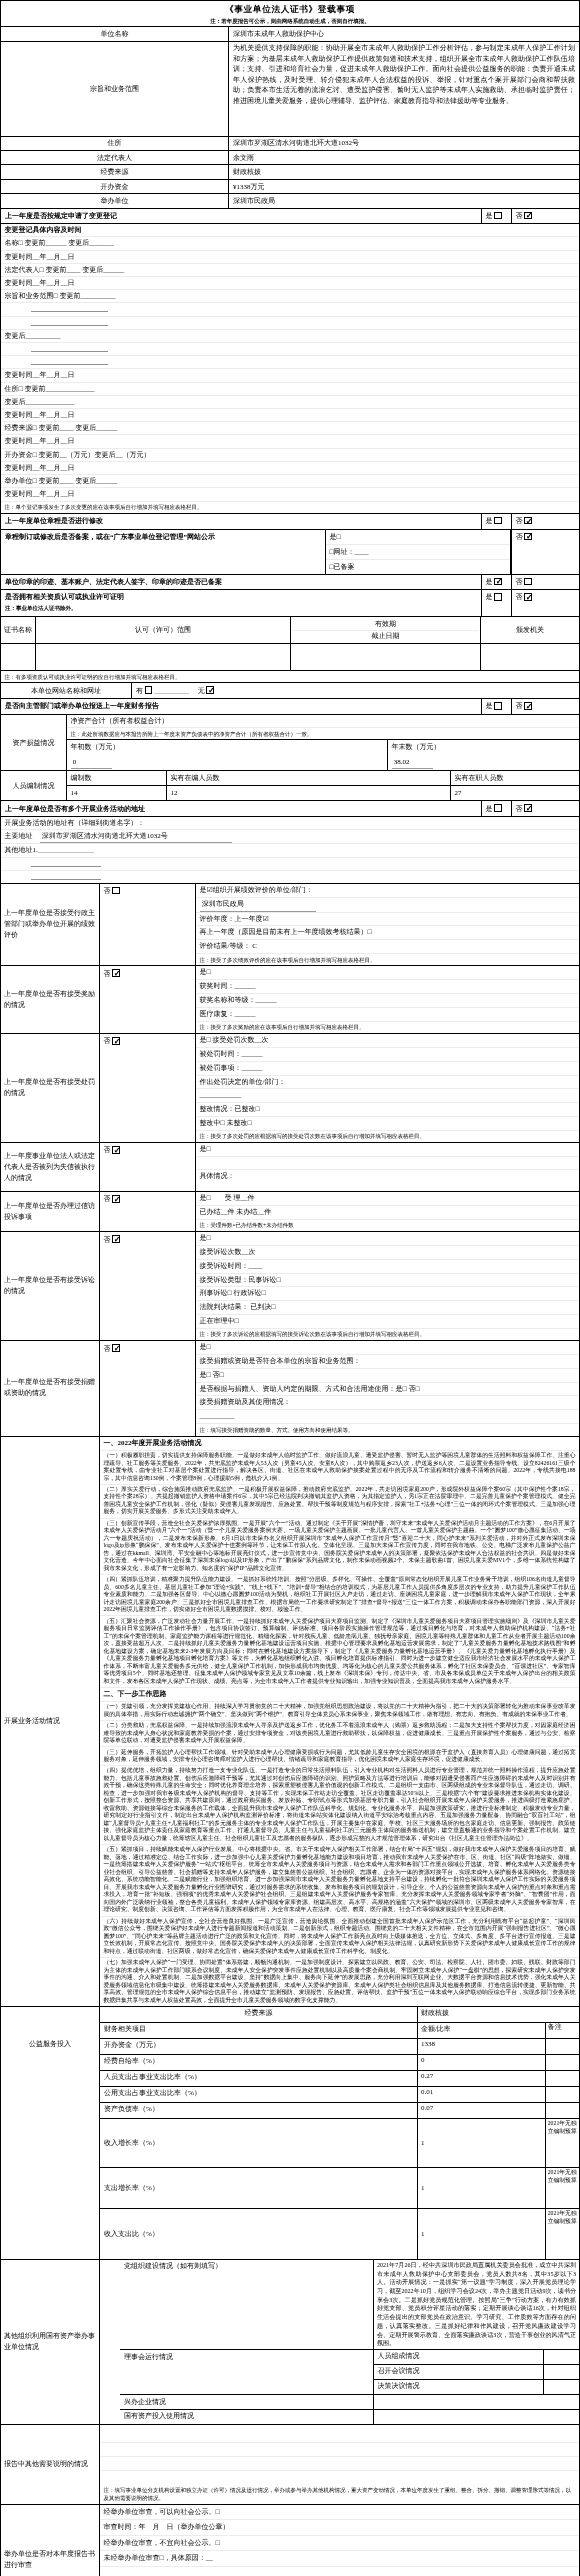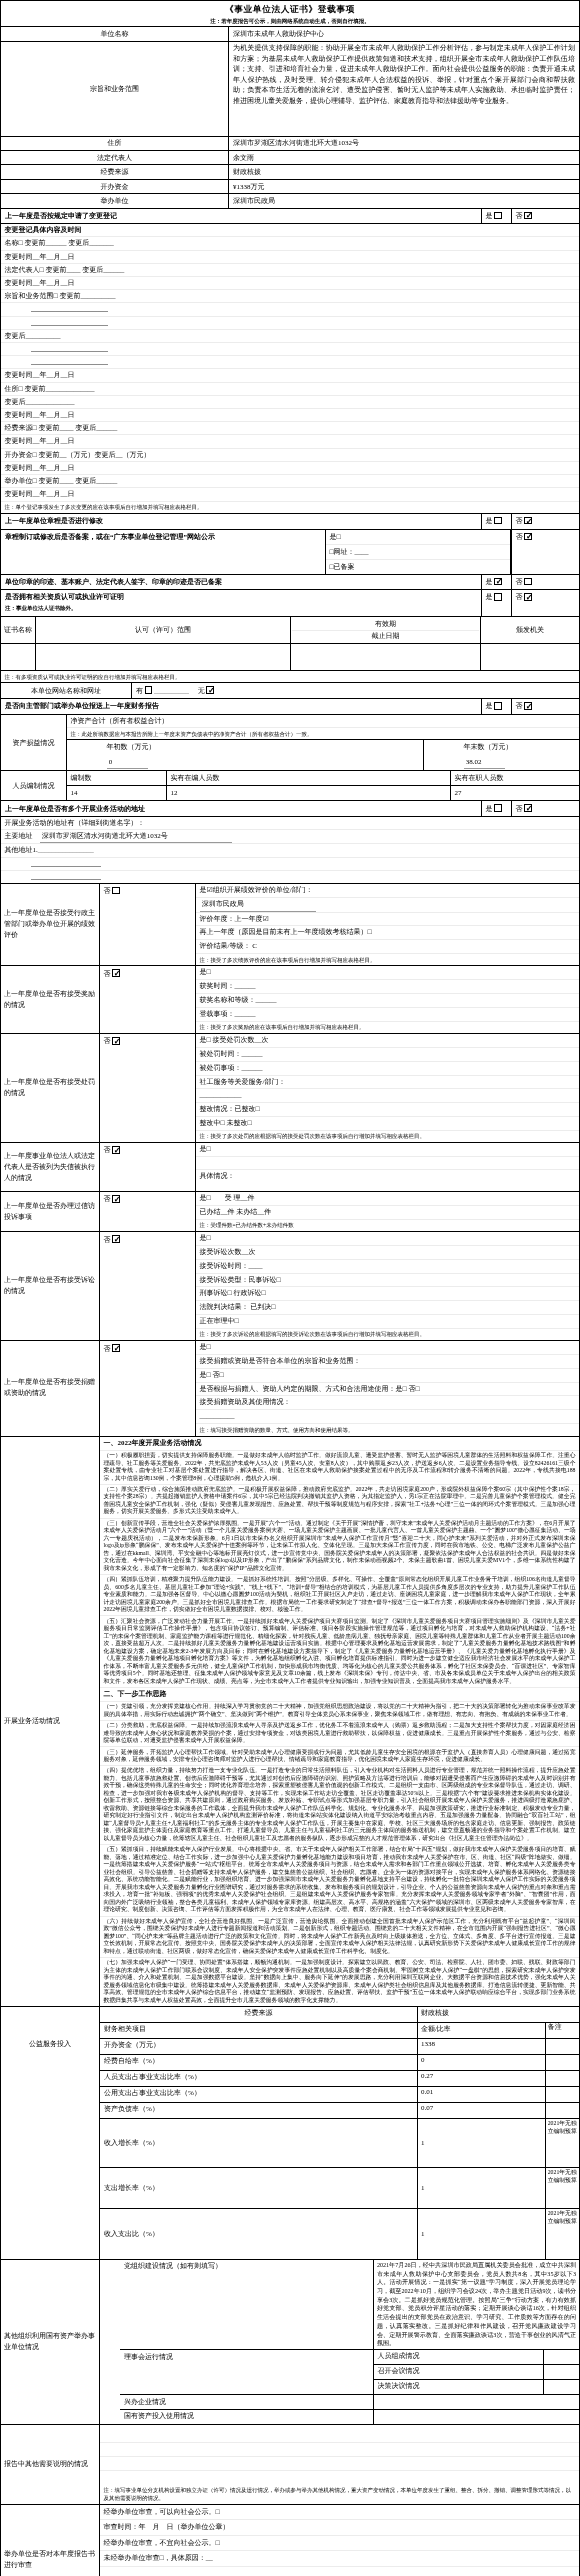--- a/index.html
+++ b/index.html
@@ -34,21 +34,21 @@
   .lic-h { min-height: 25.5px; } .lic-e { min-height: 27px; }
   .lic-sub { width: 100%; }
   .lic-sub div { padding: 0.6px 0; }
   .lic-sub div + div { border-top: 0.6px solid #ececec; }
   .w-label { width: 131px; border-right: 0.6px solid #000; display: flex; align-items: center; justify-content: center; text-align: center; padding: 1.7px; }
   .w-val { flex: 1; padding: 2.3px 4.1px; }
   .blank { color: #555; letter-spacing: 0; }
   .as-label { width: 66px; border-right: 0.6px solid #000; display: flex; align-items: center; justify-content: center; text-align: center; padding: 1.7px; }
   .as-body { flex: 1; }
   .as-grid { display: flex; flex-wrap: wrap; border-top: 0.6px solid #000; }
-  .as-h, .as-v { padding: 1.2px 3.5px; min-height: 13.3px; line-height: 12.2px; margin-left: 36px; }
+  .as-h, .as-v { padding: 1.2px 3.5px; min-height: 13.3px; line-height: 12.2px; }
   .as-c1 { width: 321px; border-right: 0.6px solid #000; }
   .as-c2 { flex: 1; }
   .as-split { display: flex; }
   .ulv { display: inline-block; border-bottom: 1.2px solid #999; min-width: 41px; padding: 0 2.3px; }
   .staff-grid { flex: 1; }
   .st-r { display: flex; }
   .st-r + .st-r { border-top: 0.6px solid #000; }
   .st-r > div { padding: 1.2px 3.5px; min-height: 13.3px; line-height: 11.6px; border-right: 0.6px solid #000; }
   .st-c0 { width: 100px; } .st-c1 { width: 284px; } .st-c2 { flex: 1; border-right: none !important; }
   .t-label { width: 99px; border-right: 0.6px solid #000; display: flex; align-items: center; padding: 2.3px 2.9px; line-height: 11px; }
@@ -290,33 +290,33 @@
     </div>
   </div>
 
   <div class="row thick" style="min-height:67px;">
     <div class="t-label">上一年度单位是否有接受奖励的情况</div>
     <div class="t-no"><span>否</span><span class="cb checked"></span></div>
     <div class="t-body">
       <div class="fl">是□</div>
       <div class="fl">获奖时间：______</div>
       <div class="fl">获奖名称和等级：______</div>
-      <div class="fl">登载事项：______</div>
+      <div class="fl">医疗康复：______</div>
       <div class="note">注：接受了多次奖励的应在该事项后自行增加并填写相应表格栏目。</div>
     </div>
   </div>
 
   <div class="row thick" style="min-height:106px;">
     <div class="t-label">上一年度单位是否有接受处罚的情况</div>
     <div class="t-no"><span>否</span><span class="cb checked"></span></div>
     <div class="t-body">
       <div class="fl">是□ 接受处罚次数__次</div>
       <div class="fl">被处罚时间：______</div>
       <div class="fl">被处罚事项：______</div>
-      <div class="fl">社工服务等关爱服务/部门：</div>
+      <div class="fl">作出处罚决定的单位/部门：</div>
       <div class="fl">____________</div>
       <div class="fl">整改情况：已整改□</div>
       <div class="fl">整改中□ 未整改□</div>
       <div class="note">注：接受了多次处罚的应根据填写的接受处罚次数在该事项后自行增加并填写相应表格栏目。</div>
     </div>
   </div>
 
   <div class="row thick" style="min-height:49px;">
     <div class="t-label">上一年度事业单位法人或法定代表人是否被列为失信被执行人的情况</div>
     <div class="t-no"><span>否</span><span class="cb checked"></span></div>

